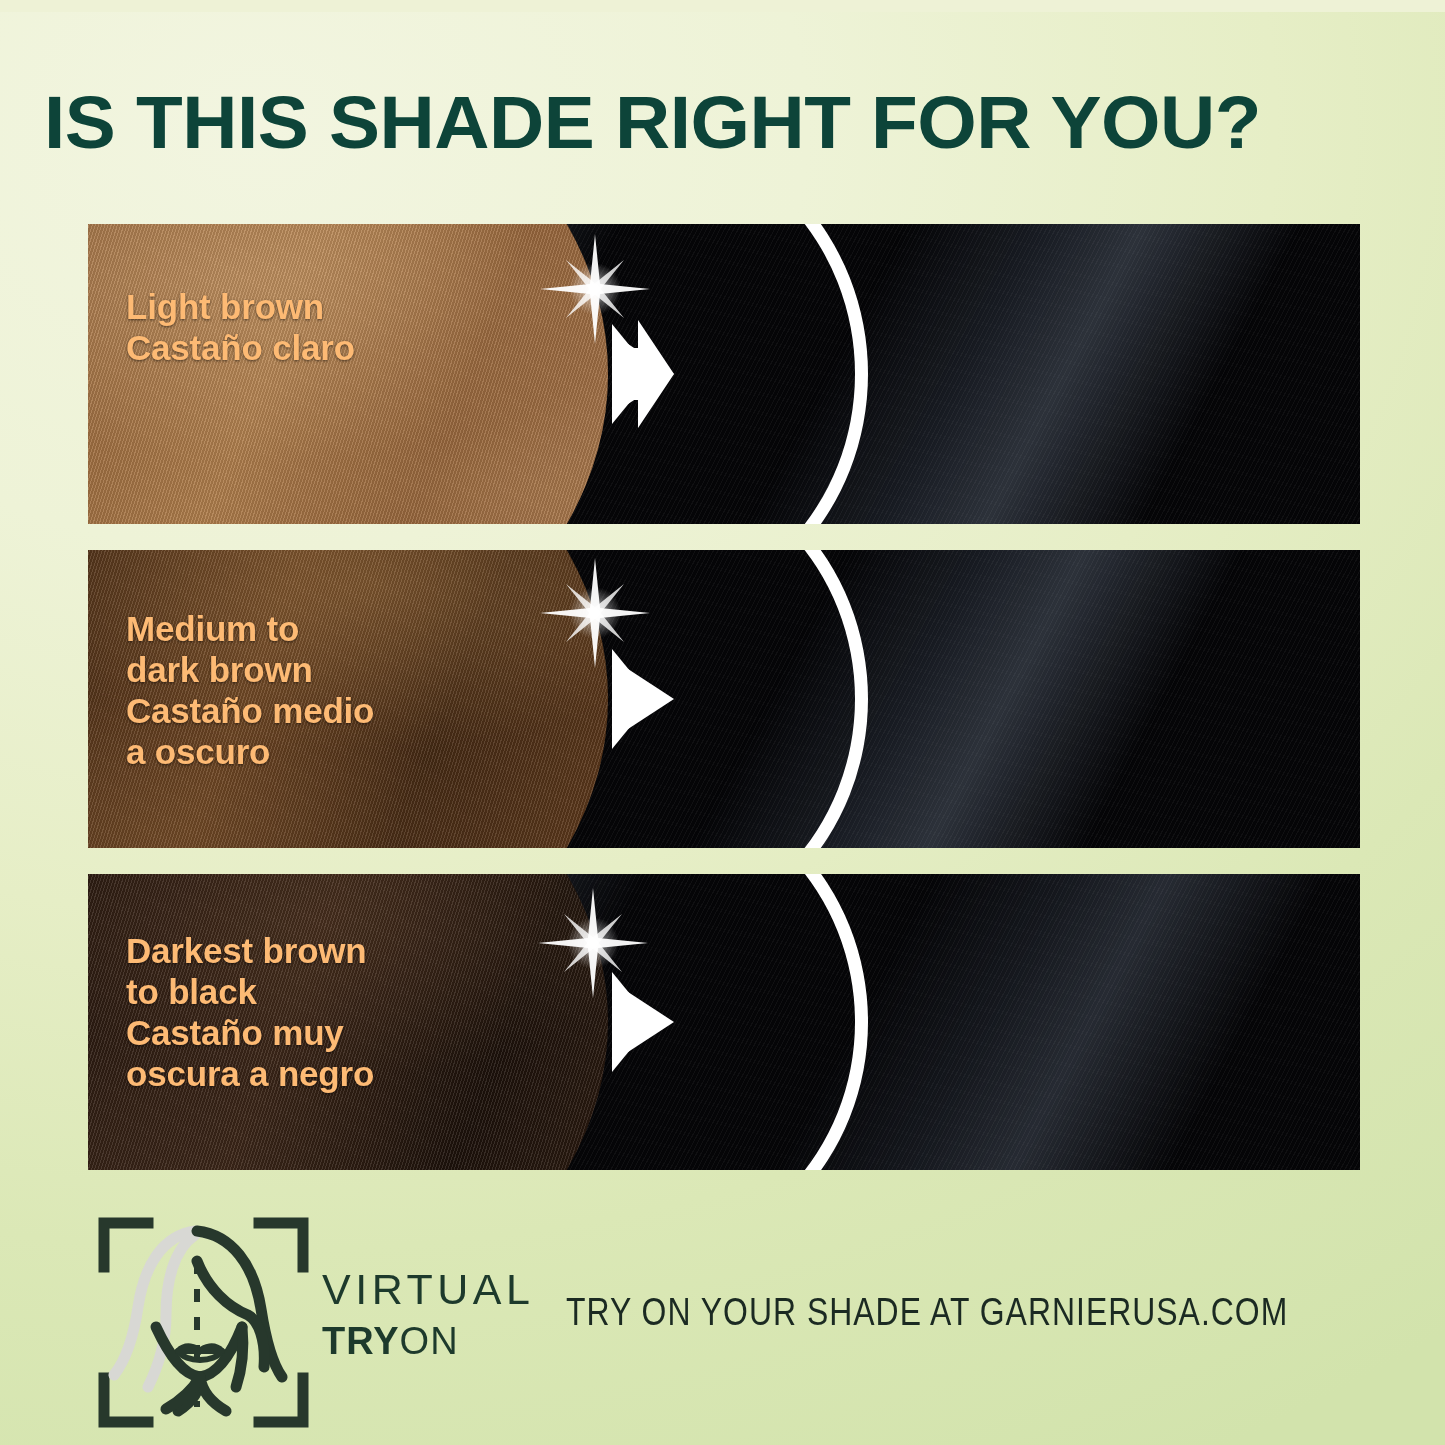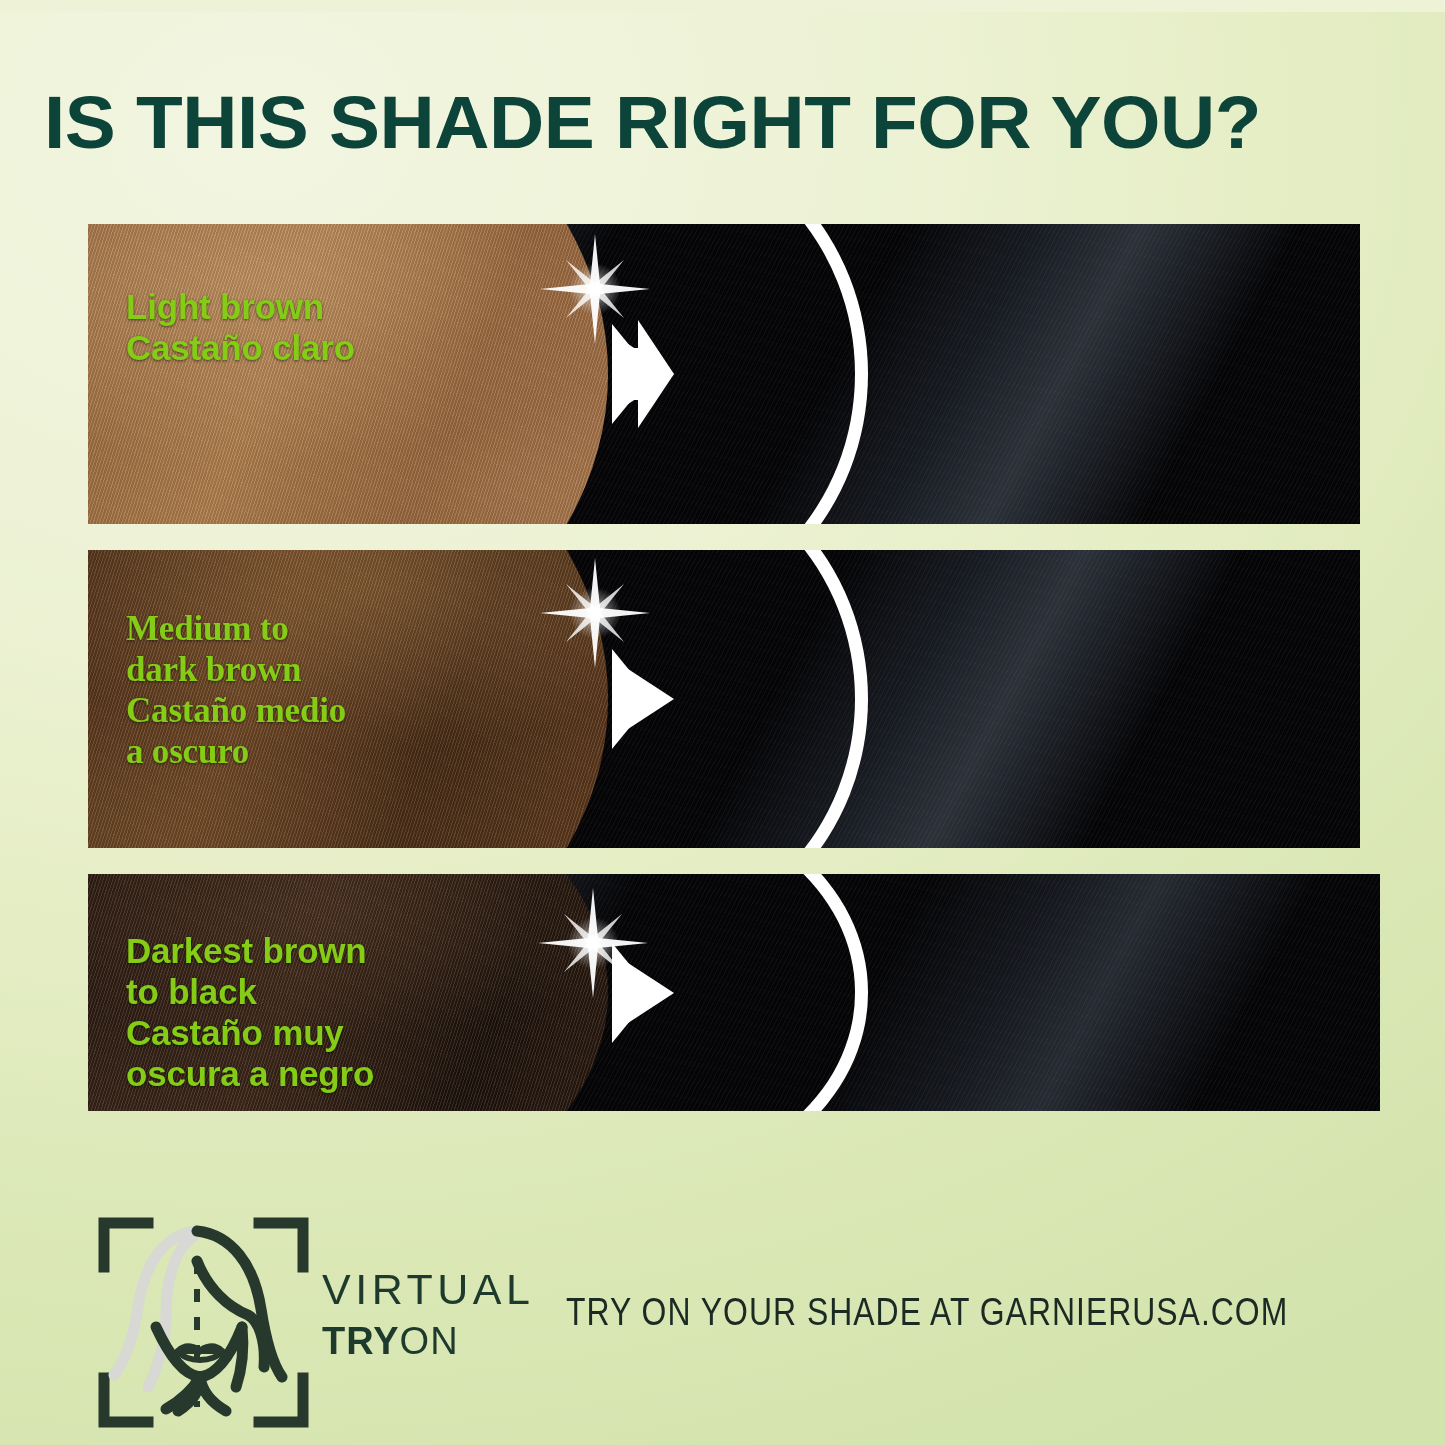--- a/index.html
+++ b/index.html
@@ -48,22 +48,22 @@
 
   
   .panel {
     position: absolute;
     left: 88px;
     width: 1272px;
     overflow: hidden;
     background: #0a0a0c;
   }
   #panel-1 { top: 212px;  height: 300px; }
-  #panel-2 { top: 538px;  height: 298px; font-family: Liberation Serif, serif; }
-  #panel-3 { top: 862px;  height: 237px; padding-left: 20px; }
+  #panel-2 { top: 538px;  height: 298px; }
+  #panel-3 { top: 862px;  height: 296px; }
 
   
   .black-side {
     position: absolute;
     inset: 0;
     background:
       linear-gradient(62deg,
         rgba(0,0,0,0) 0%,
         rgba(0,0,0,0) 100%),
       #050507;
@@ -186,21 +186,21 @@
   }
   #panel-1 .sparkle { left: 452px; top: 10px; }
   #panel-2 .sparkle { left: 452px; top: 8px; }
   #panel-3 .sparkle { left: 450px; top: 14px; }
   .sparkle svg { display: block; width: 100%; height: 100%; }
 
   
   .panel-caption {
     position: absolute;
     left: 38px;
-    color: #84cc16;
+    color: #fdba74;
     font-size: 35px;
     line-height: 41px;
     font-weight: 700;
     letter-spacing: -0.2px;
     text-shadow: 0 1px 3px rgba(0,0,0,0.55);
     white-space: pre-line;
   }
   #panel-1 .panel-caption { top: 62px; }
   #panel-2 .panel-caption { top: 58px; }
   #panel-3 .panel-caption { top: 56px; }

